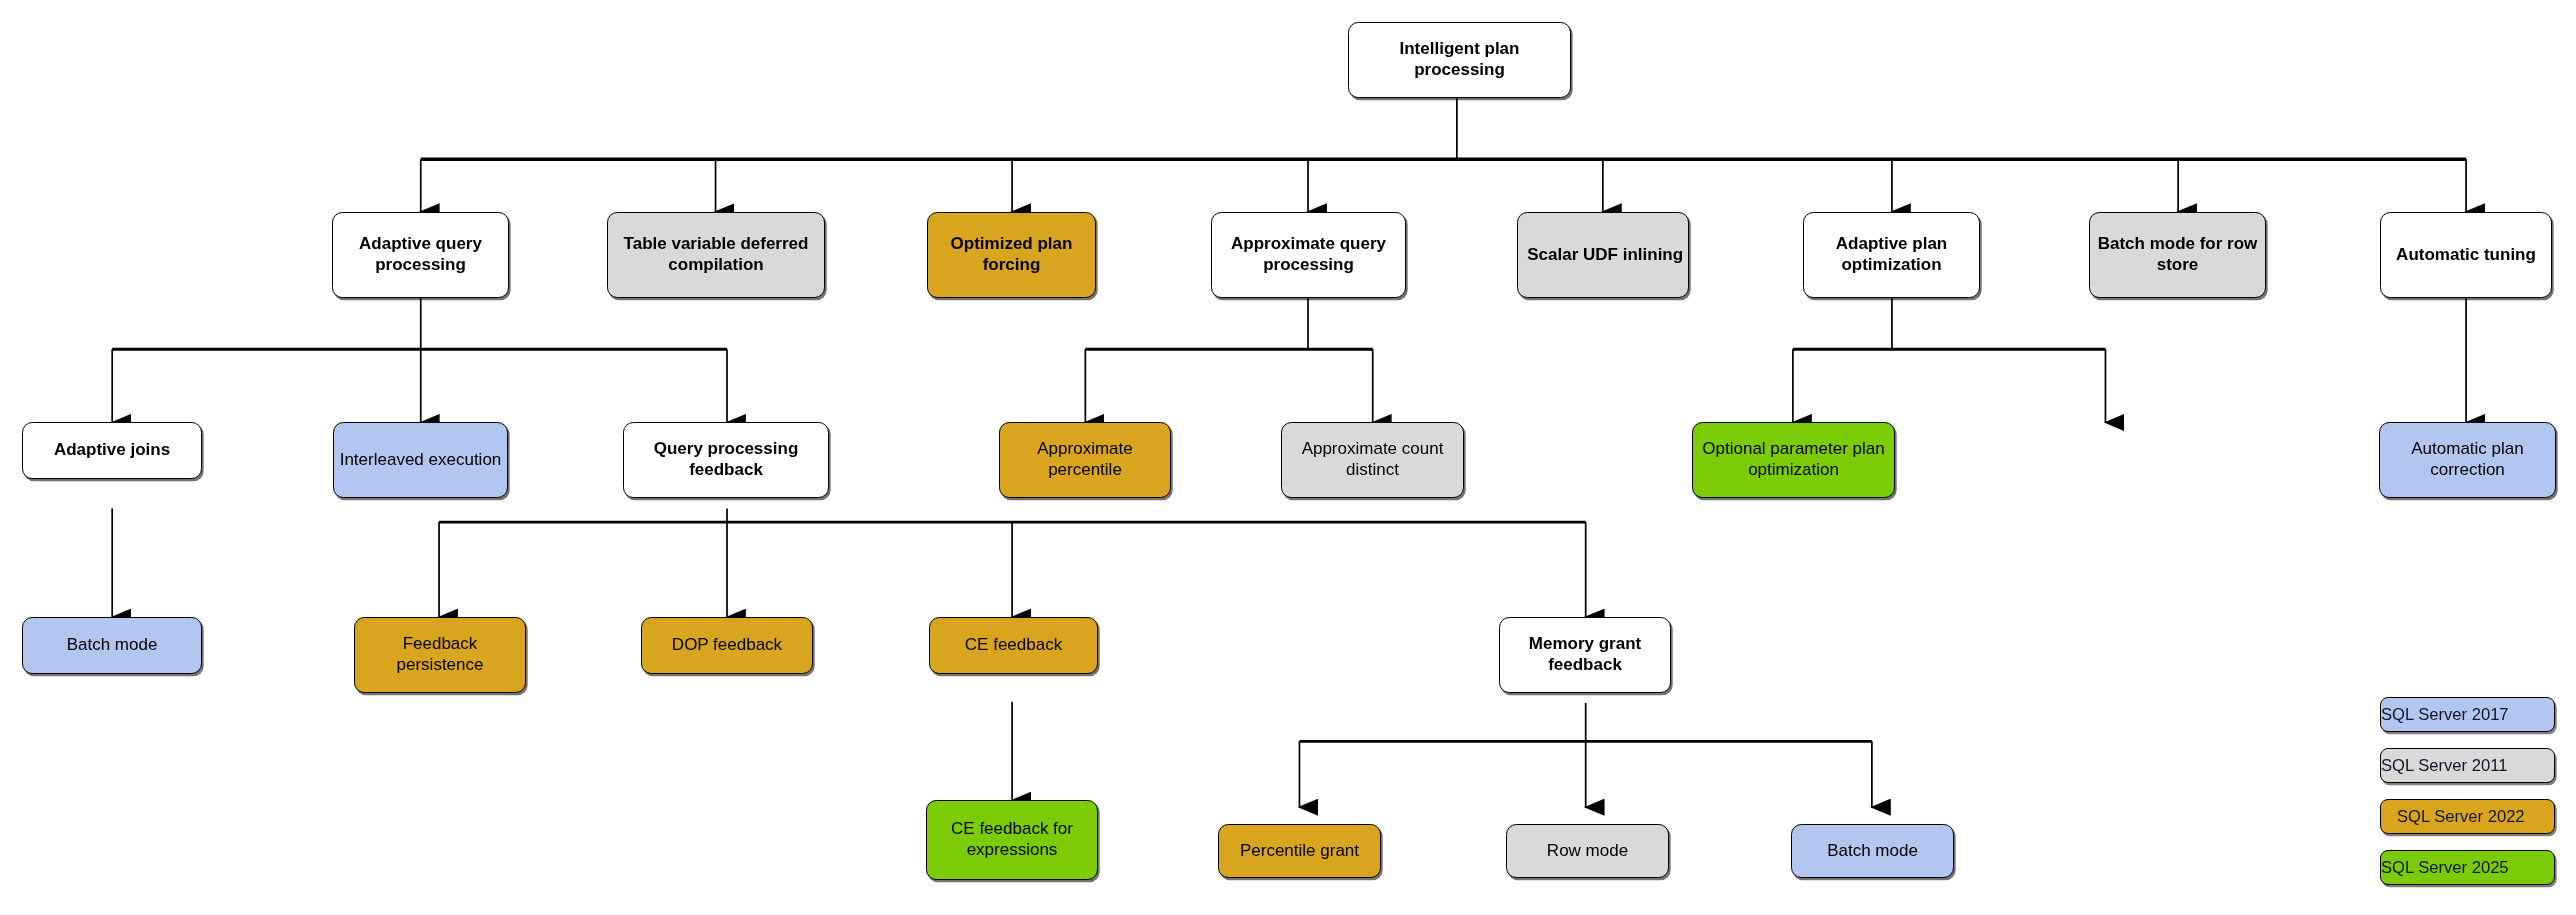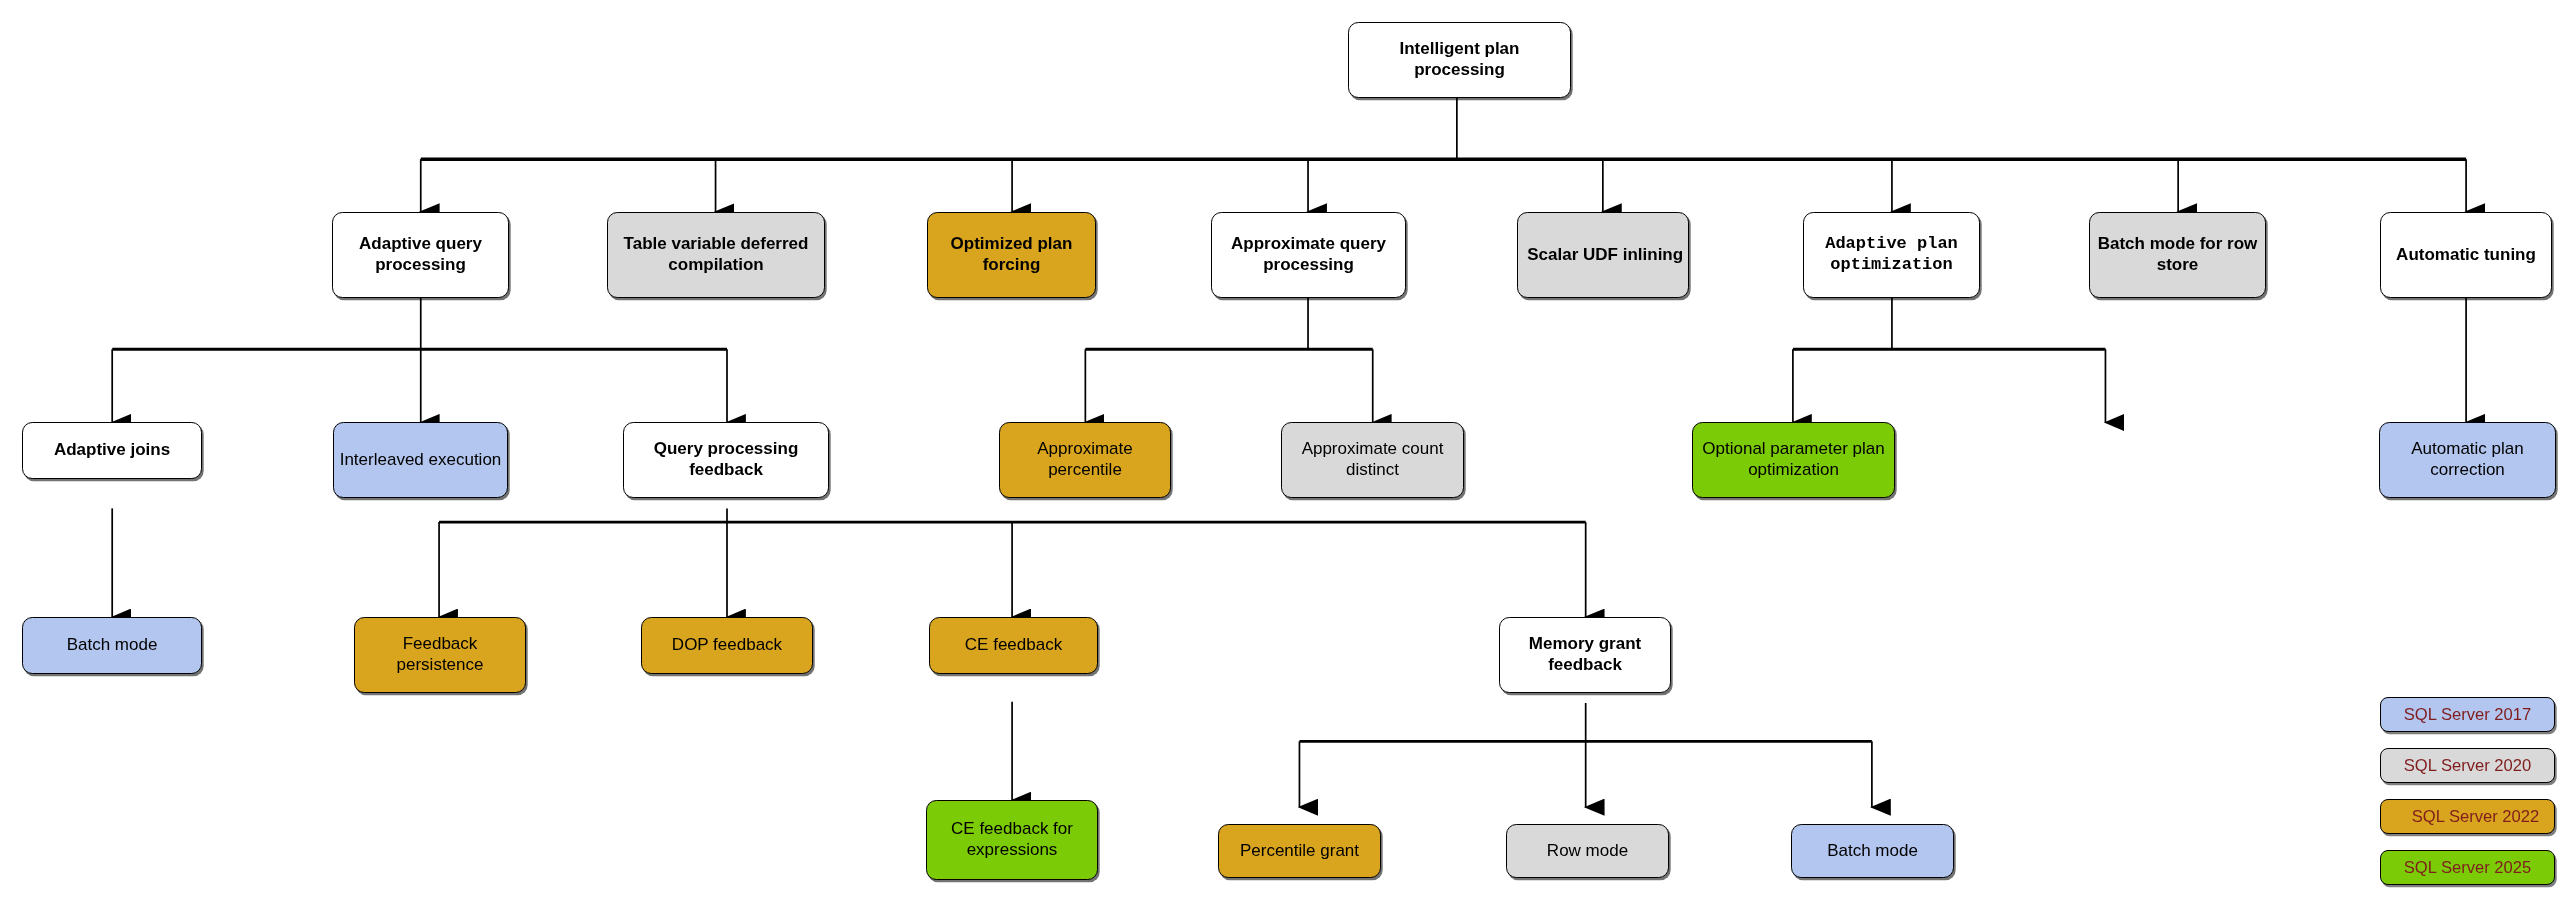--- a/index.html
+++ b/index.html
@@ -31,23 +31,23 @@
   .n-orange{background:#d9a51f;}
   .n-blue{background:#b3c6ef;}
   .n-green{background:#7ccb07;}
   .root{font-weight:bold;}
   .lvl2{font-weight:bold;}
   .legend{
     position:absolute;
     box-sizing:border-box;
     border:1.7px solid #000000;
     border-radius:8px;
-    display:flex;align-items:center;justify-content:center;
+    display:flex;align-items:center;justify-content:flex-start;
     font-size:16.6px;
-    color:#7f1d1d;
+    color:#0f172a;
     box-shadow:1.7px 2.3px 0 rgba(0,0,0,0.5);
   }
 </style>
 </head>
 <body>
 
 <div id="canvas">
 
   <svg id="edges" viewBox="0 0 4500 1600" xmlns="http://www.w3.org/2000/svg">
     <defs>
@@ -119,21 +119,21 @@
   </div>
   <div class="node n-orange lvl2" style="left:927px;top:212px;width:169px;height:86px;">
     <span>Optimized plan forcing</span>
   </div>
   <div class="node n-white lvl2" style="left:1211px;top:212px;width:195px;height:86px;">
     <span>Approximate query processing</span>
   </div>
   <div class="node n-gray lvl2" style="left:1517px;top:212px;width:172px;height:86px;padding-left:9px;">
     <span>Scalar UDF inlining</span>
   </div>
-  <div class="node n-white lvl2" style="left:1803px;top:212px;width:177px;height:86px;font-family:Liberation Mono, monospace;">
+  <div class="node n-white lvl2" style="left:1803px;top:212px;width:177px;height:86px;">
     <span>Adaptive plan optimization</span>
   </div>
   <div class="node n-gray lvl2" style="left:2089px;top:212px;width:177px;height:86px;">
     <span>Batch mode for row store</span>
   </div>
   <div class="node n-white lvl2" style="left:2380px;top:212px;width:172px;height:86px;">
     <span>Automatic tuning</span>
   </div>
 
   <div class="node n-white lvl2" style="left:22px;top:422px;width:180px;height:57px;">
@@ -184,21 +184,21 @@
     <span>Row mode</span>
   </div>
   <div class="node n-blue" style="left:1791px;top:824px;width:163px;height:54px;">
     <span>Batch mode</span>
   </div>
 
   <div class="legend n-blue" style="left:2380px;top:697px;width:175px;height:35px;">
     <span>SQL Server 2017</span>
   </div>
   <div class="legend n-gray" style="left:2380px;top:748px;width:175px;height:35px;">
-    <span>SQL Server 2020</span>
+    <span>SQL Server 2011</span>
   </div>
   <div class="legend n-orange" style="left:2380px;top:799px;width:175px;height:35px;padding-left:16px;">
     <span>SQL Server 2022</span>
   </div>
   <div class="legend n-green" style="left:2380px;top:850px;width:175px;height:35px;">
     <span>SQL Server 2025</span>
   </div>
 
 </div>
 

